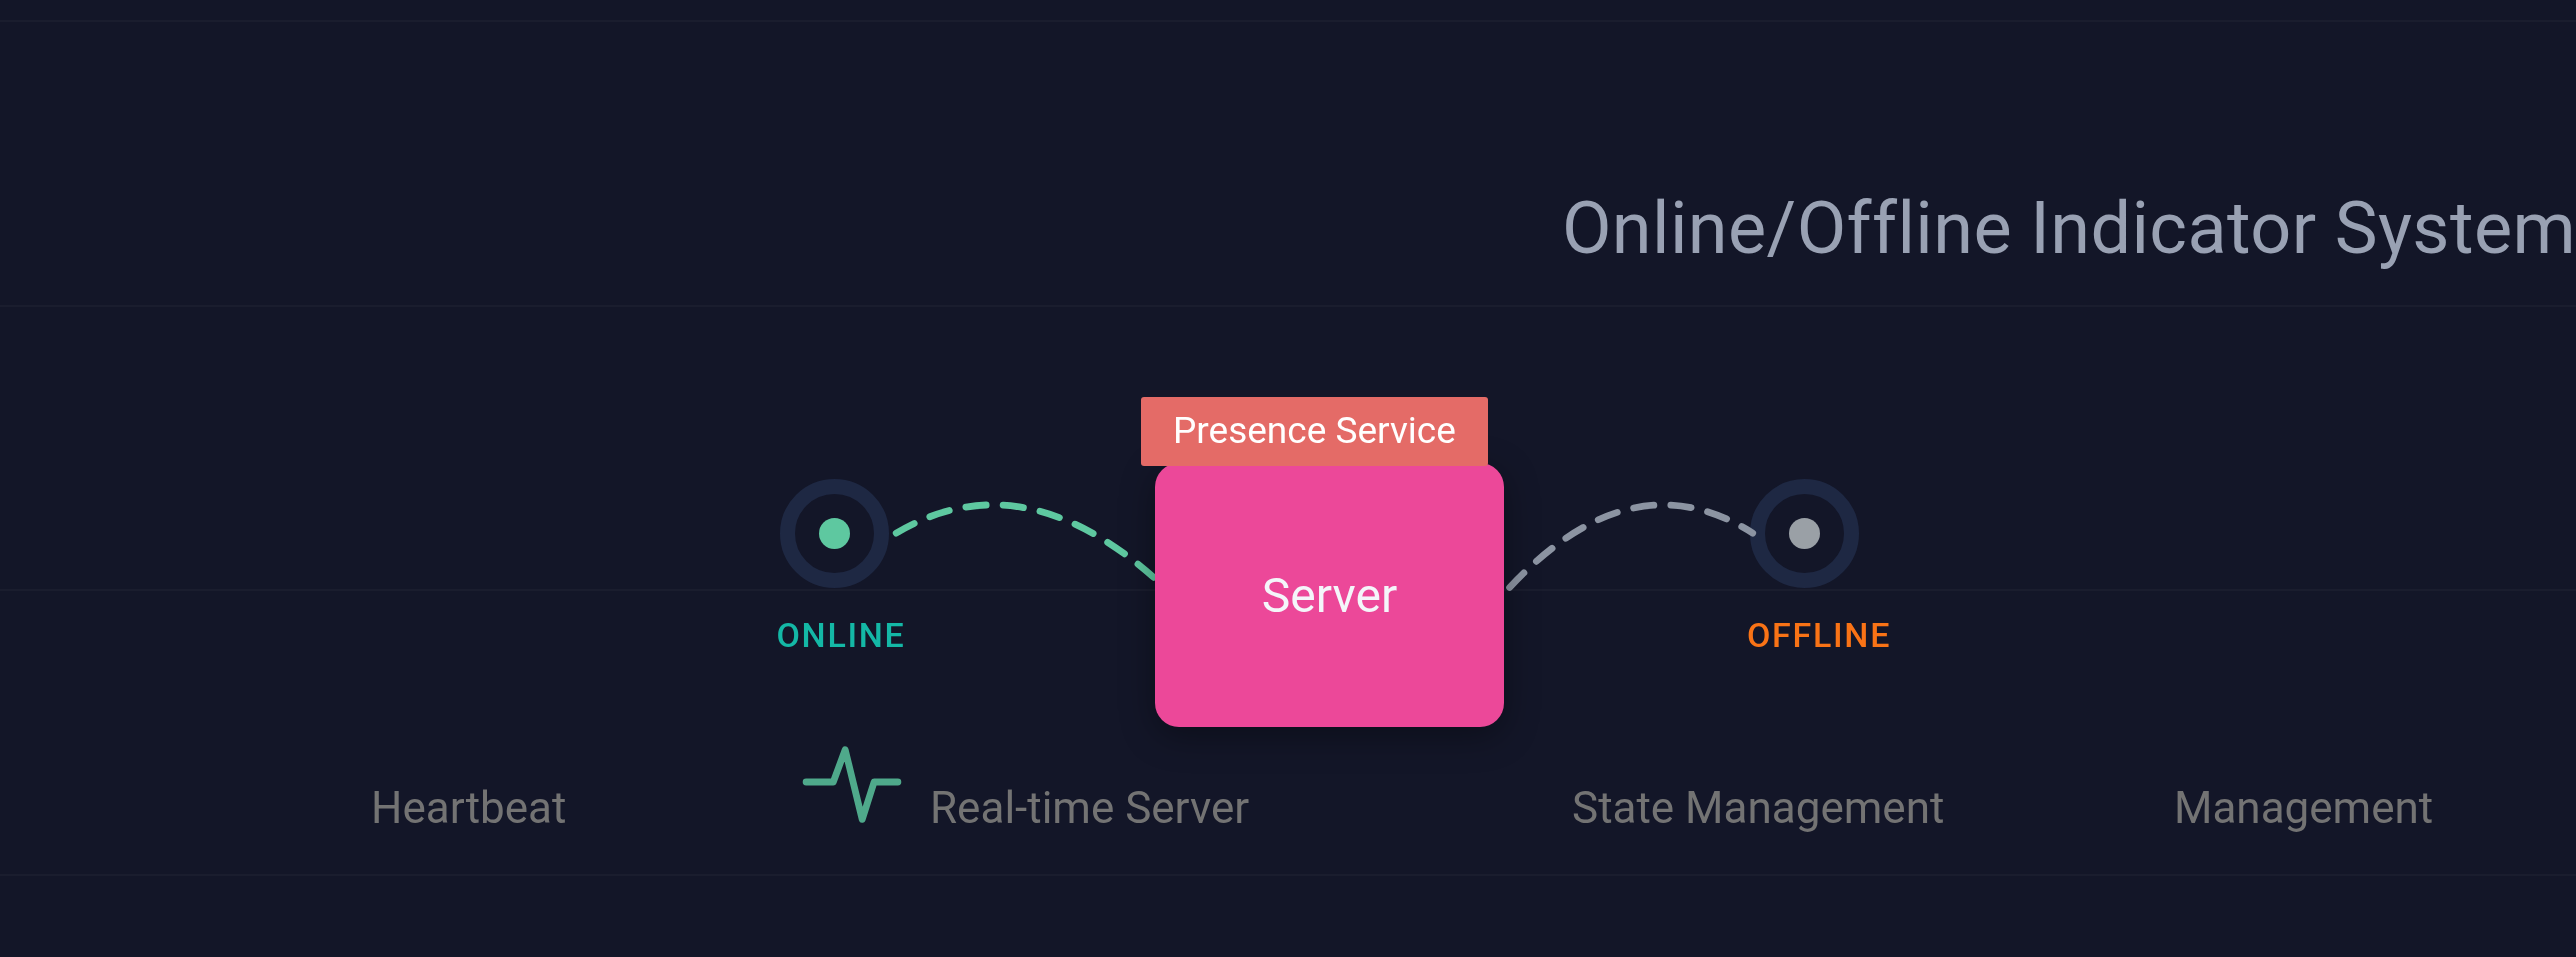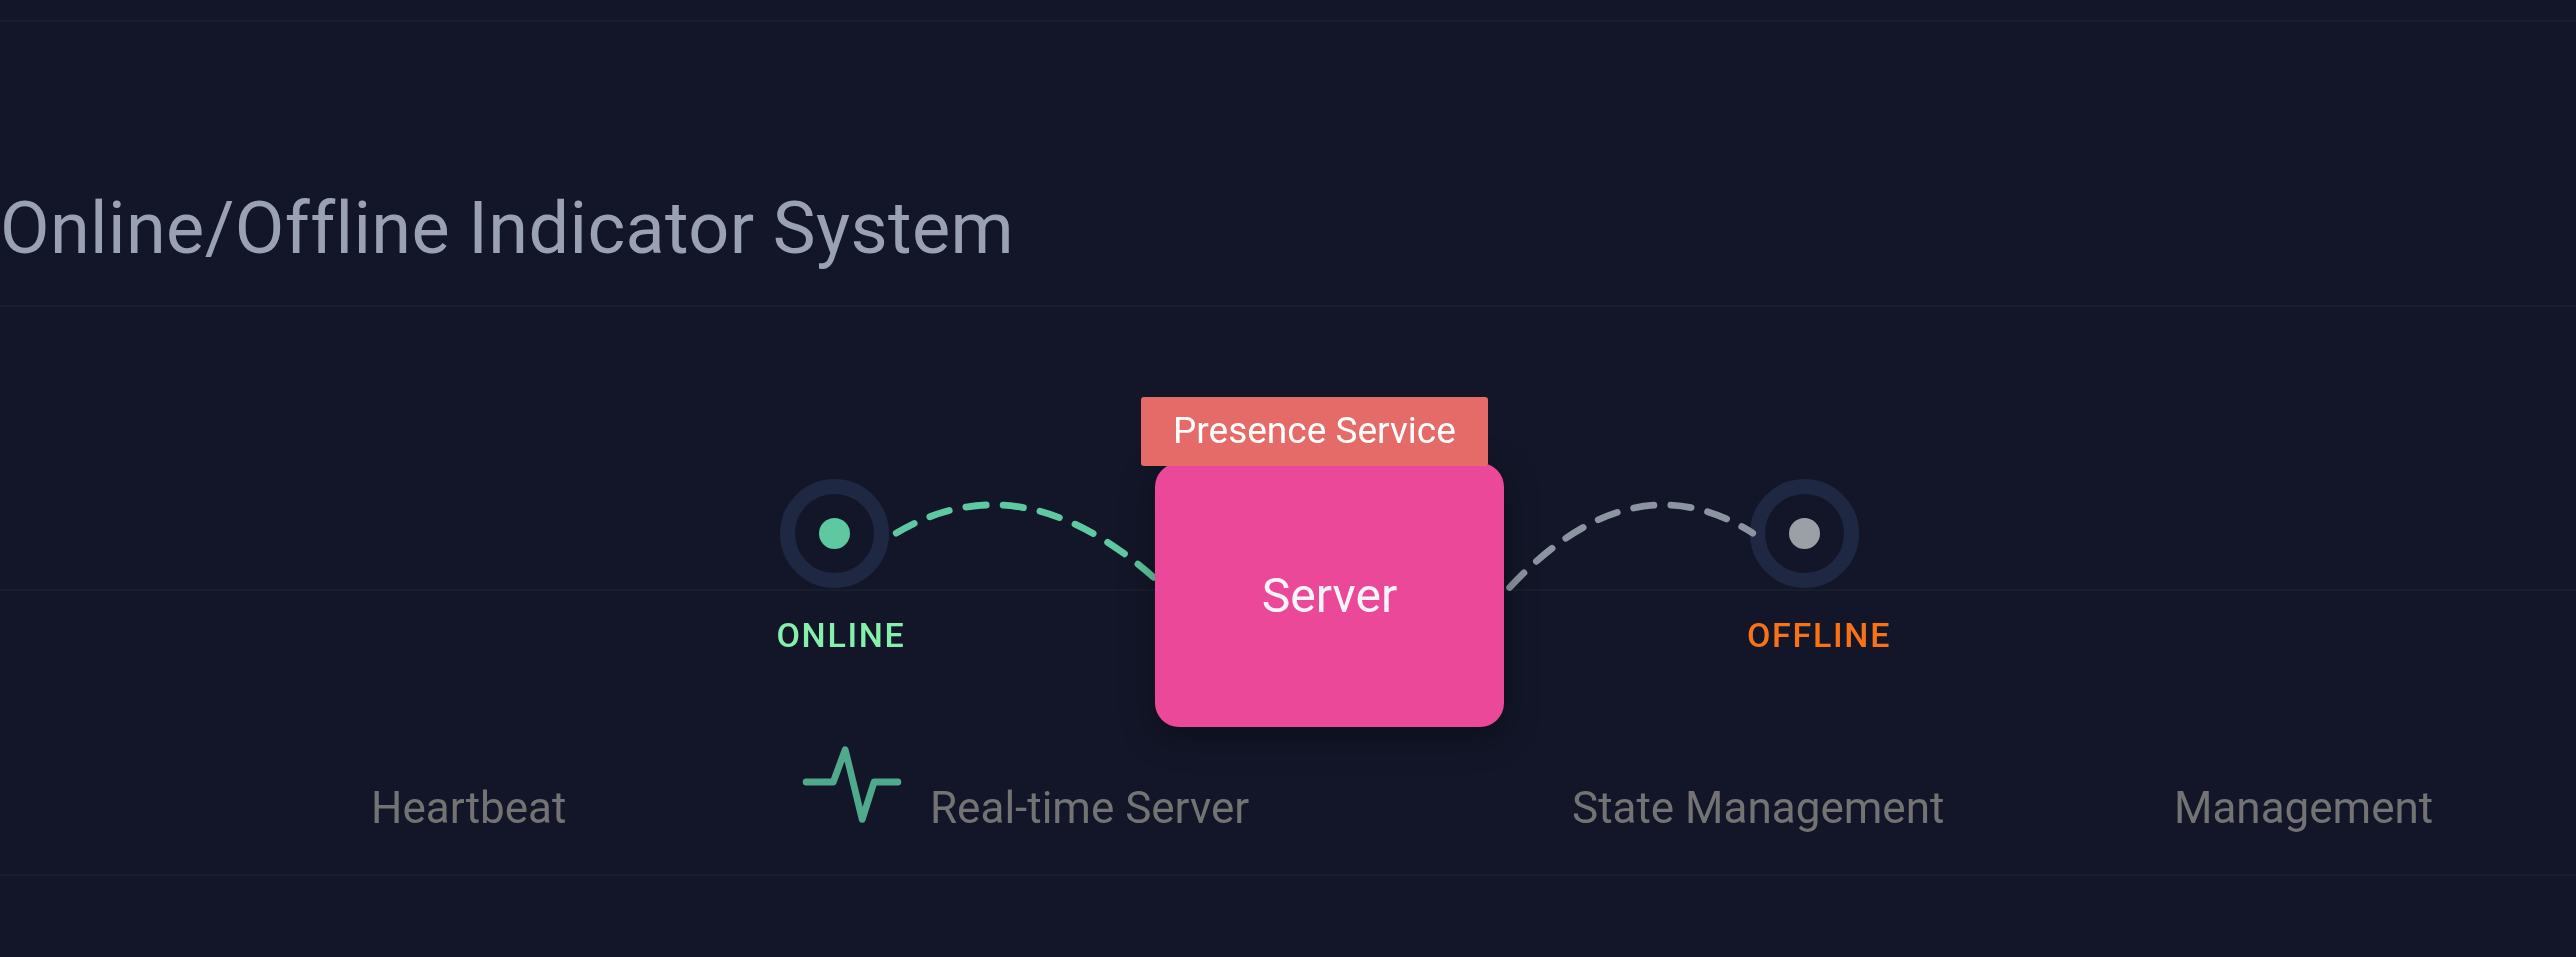--- a/index.html
+++ b/index.html
@@ -19,21 +19,21 @@
   .grid-line {
     position: absolute;
     left: 0;
     width: 100%;
     height: 1.7px;
     background: rgba(255,255,255,0.03);
   }
   .title {
     position: absolute;
     width: 100%;
-    text-align: left;
+    text-align: right;
     top: 186px;
     color: #99a1b3;
     font-size: 72px;
     font-weight: 400;
     letter-spacing: 0.4px;
   }
   .indicator-outer {
     position: absolute;
     width: 109px;
     height: 109px;
@@ -45,21 +45,21 @@
   }
   .indicator-dot {
     width: 31px;
     height: 31px;
     border-radius: 50%;
   }
   .dot-online { background: #5ec8a0; }
   .dot-offline { background: #9aa0a6; }
   .indicator-label {
     position: absolute;
-    color: #86efac;
+    color: #14b8a6;
     font-size: 34px;
     letter-spacing: 1.7px;
     font-weight: 500;
   }
   .indicator-label.offline { color: #f97316; }
   .server-box {
     position: absolute;
     background: #ec4899;
     border-radius: 24px;
     display: flex;

